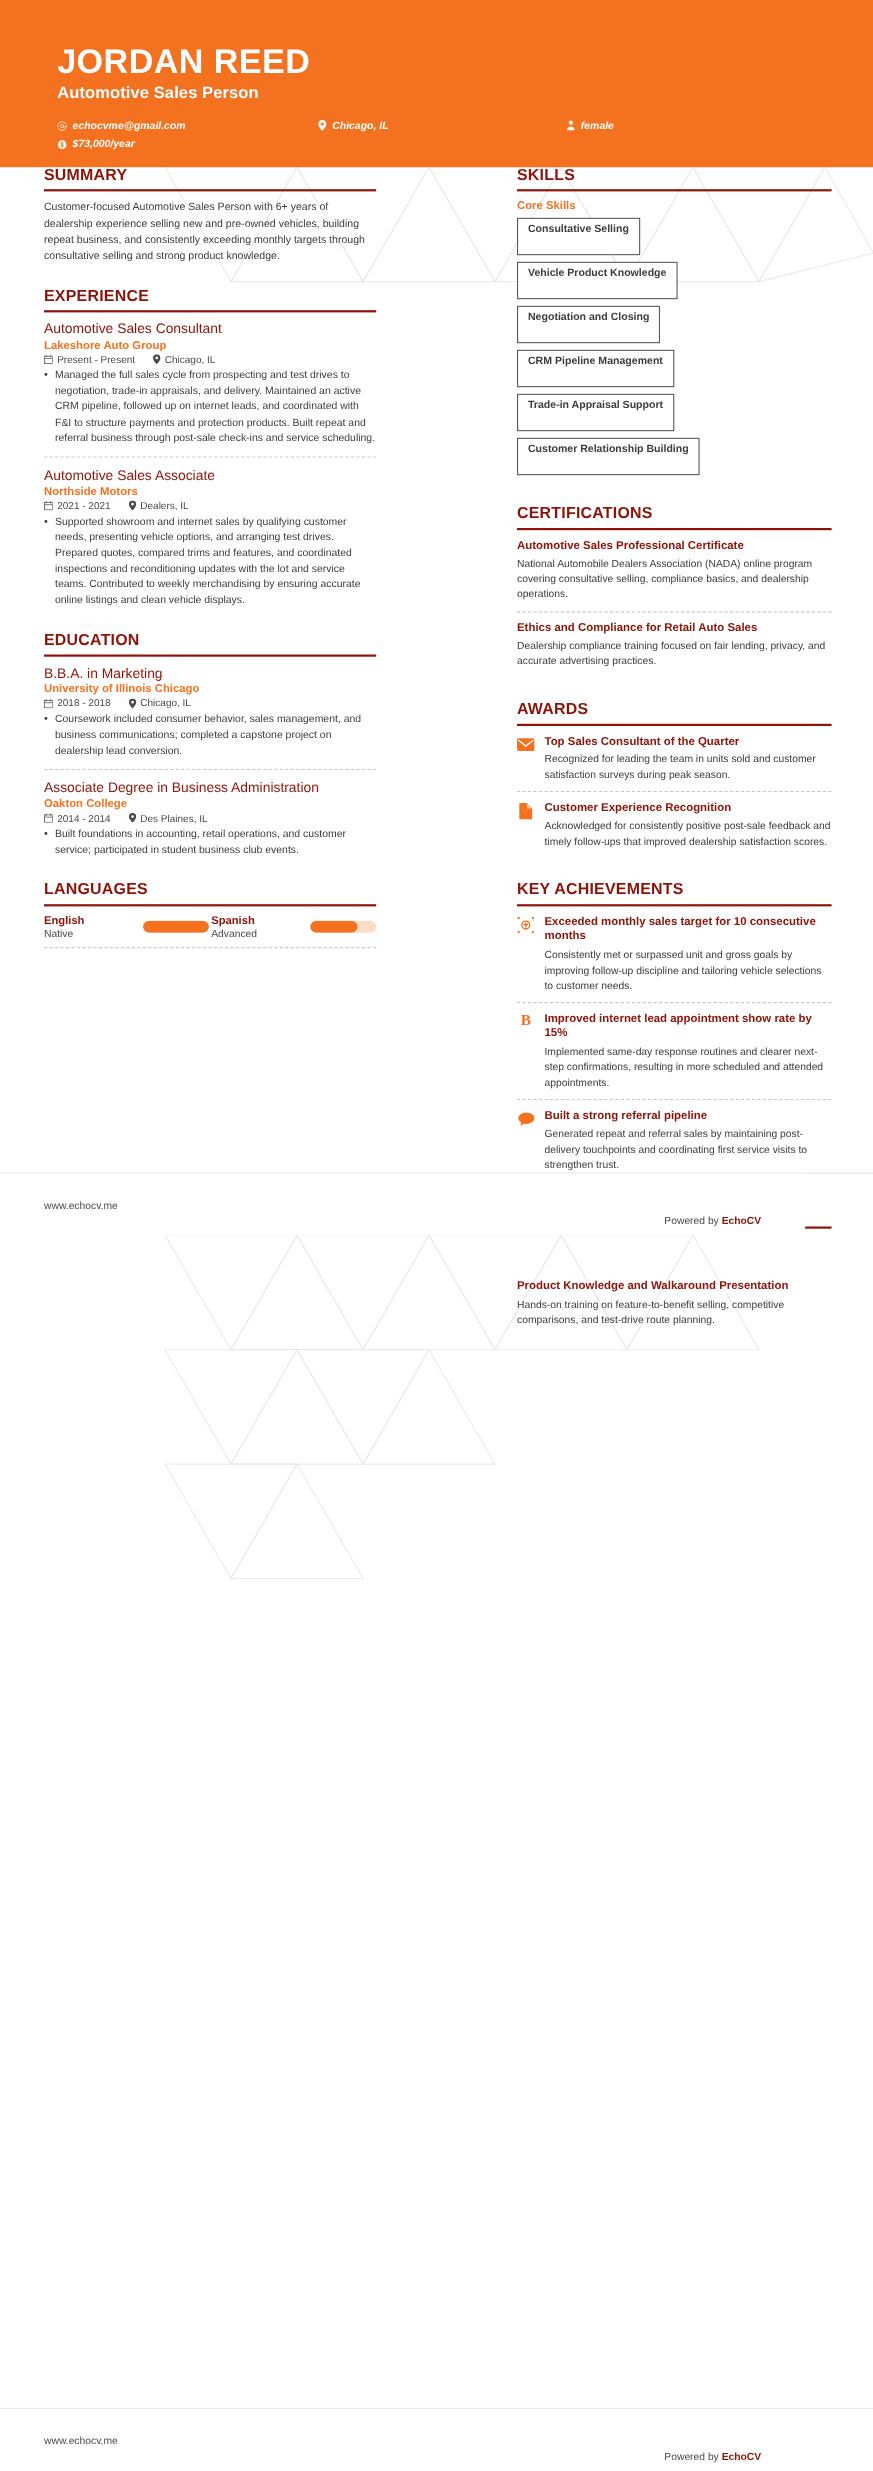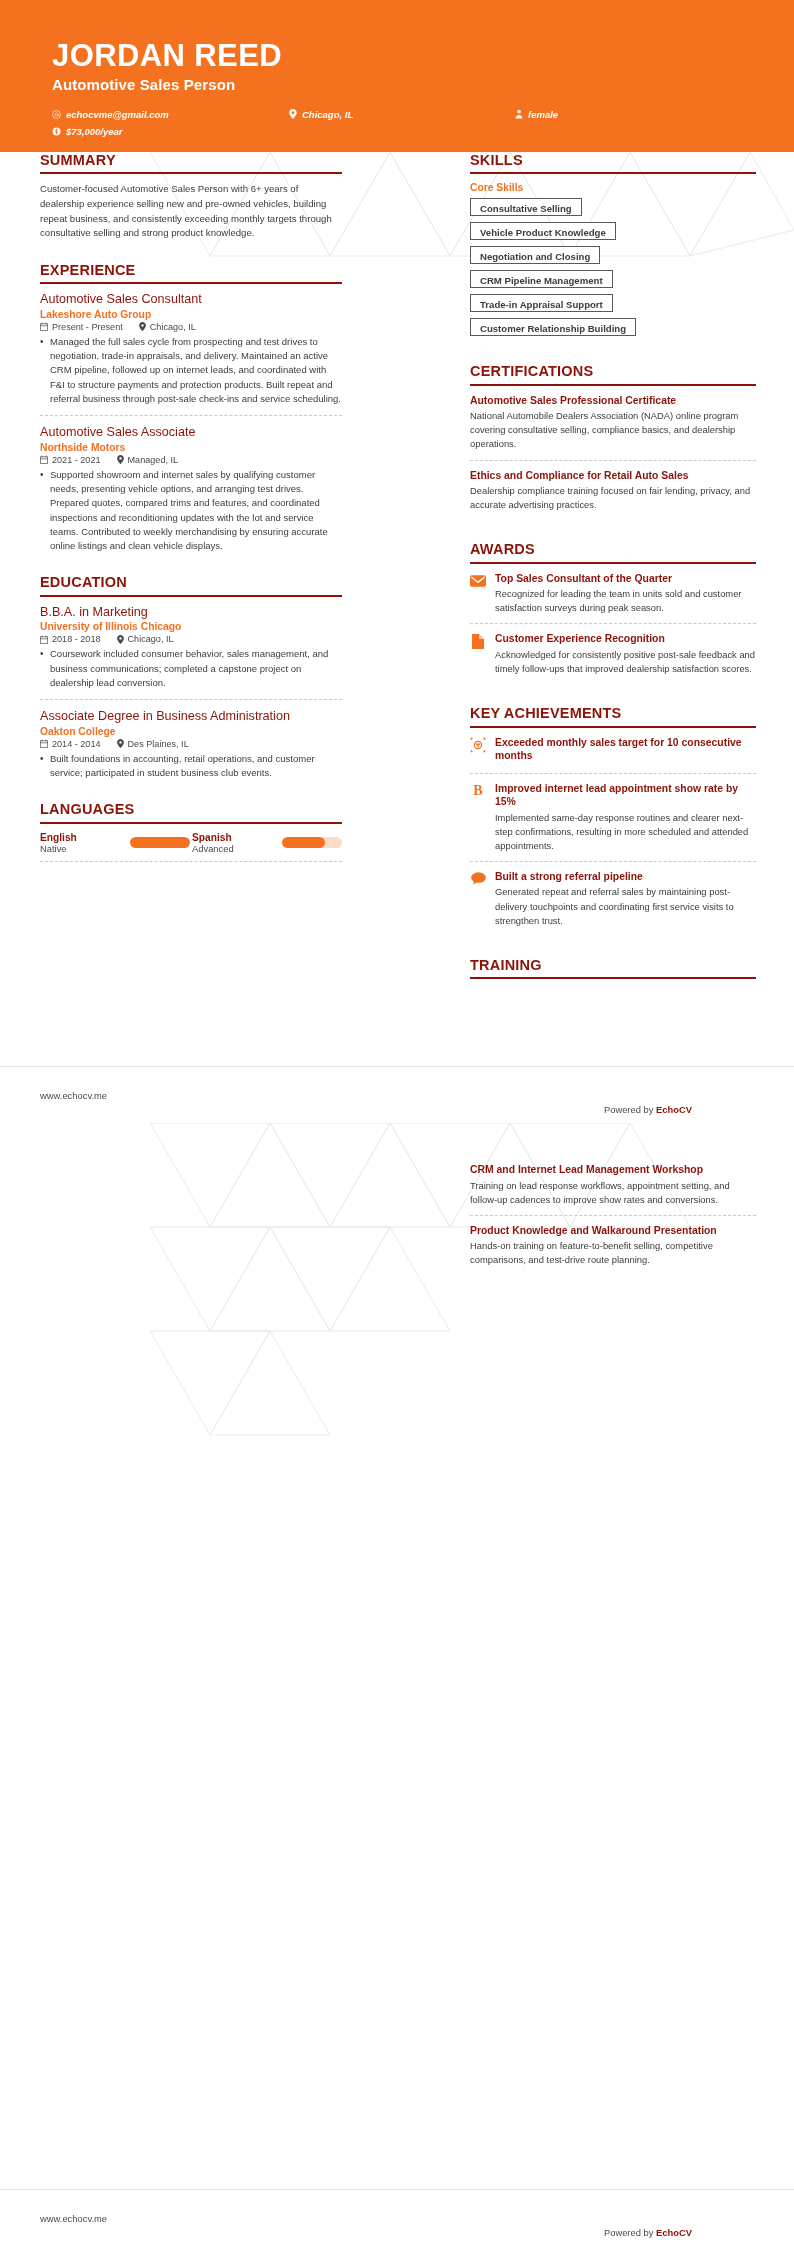--- a/index.html
+++ b/index.html
@@ -183,21 +183,21 @@
   
   .chip-group-label {
     font-size: 10.3px;
     font-weight: bold;
     color: #f4711f;
     margin-bottom: 5px;
   }
   .chip {
     display: inline-block;
     border: 1px solid #595959;
-    padding: 4px 9px 0 9px;
+    padding: 4px 9px 16px 9px;
     font-size: 9.6px;
     font-weight: bold;
     color: #3c3c3c;
     background: #ffffff;
     margin-bottom: 6px;
     line-height: 1.25;
   }
   .chip-wrap { display: flex; flex-direction: column; align-items: flex-start; }
 
   
@@ -379,21 +379,21 @@
                   </svg>
                 </span>
               <span>2021 - 2021</span>
             </span>
             <span class="meta-cell">
               <span>
                   <svg width="7" height="9" viewBox="0 0 12 16">
                     <path d="M6 0C2.7 0 0 2.7 0 6c0 4 6 10 6 10s6-6 6-10c0-3.3-2.7-6-6-6zm0 8.2A2.2 2.2 0 1 1 6 3.8a2.2 2.2 0 0 1 0 4.4z" fill="#4a4a4a"></path>
                   </svg>
                 </span>
-              <span>Managed, IL</span>
+              <span>Dealers, IL</span>
             </span>
           </div>
           <ul class="bullets">
             <li>Supported showroom and internet sales by qualifying customer needs, presenting vehicle options, and arranging test drives. Prepared quotes, compared trims and features, and coordinated inspections and reconditioning updates with the lot and service teams. Contributed to weekly merchandising by ensuring accurate online listings and clean vehicle displays.</li>
           </ul>
         </div>
       </div>
 
       <div class="sec">
         <div class="sec-title">EDUCATION</div>
@@ -553,20 +553,21 @@
               <svg width="16" height="16" viewBox="0 0 18 18">
                   <g fill="none" stroke="#f4711f" stroke-width="1.4">
                     <path d="M3 1.5H1.5V3M15 1.5h1.5V3M3 16.5H1.5V15M15 16.5h1.5V15"></path>
                     <circle cx="9" cy="9" r="4"></circle>
                   </g>
                   <path d="M9 6.4v5.2M6.8 7.6L9 9.6l2.2-2" fill="none" stroke="#f4711f" stroke-width="1.2"></path>
                 </svg>
             </span>
             <div>
               <div class="item-title">Exceeded monthly sales target for 10 consecutive months</div>
+              <div class="item-desc">Consistently met or surpassed unit and gross goals by improving follow-up discipline and tailoring vehicle selections to customer needs.</div>
             </div>
           </div>
         </div>
 
         <div class="item">
           <div class="item-ico-row">
             <span class="item-ico">
               <span class="ico-letter">B</span>
             </span>
             <div>
@@ -628,24 +629,20 @@
       <path d="M120 104 L180 208 L240 104 Z"></path>
         <path d="M180 208 L240 104 L300 208 Z"></path>
       <path d="M0 208 L60 312 L120 208 Z"></path>
         <path d="M60 312 L120 208 L180 312 Z"></path>
     </g>
   </svg>
 
   <div class="cols" style="top:40px;">
     <div class="col-right">
       <div class="sec">
-        <div class="item">
-          <div class="item-title">CRM and Internet Lead Management Workshop</div>
-          <div class="item-desc">Training on lead response workflows, appointment setting, and follow-up cadences to improve show rates and conversions.</div>
-        </div>
         <div class="item last">
           <div class="item-title">Product Knowledge and Walkaround Presentation</div>
           <div class="item-desc">Hands-on training on feature-to-benefit selling, competitive comparisons, and test-drive route planning.</div>
         </div>
       </div>
     </div>
   </div>
 
   <div class="footer-sep"></div>
   <div class="footer">

